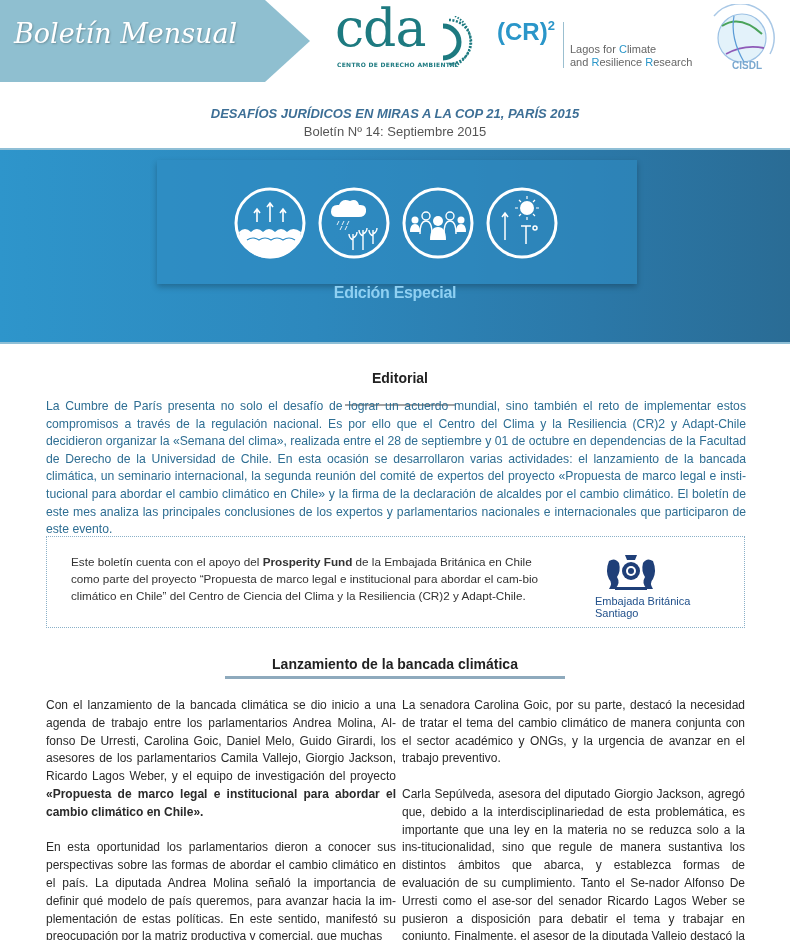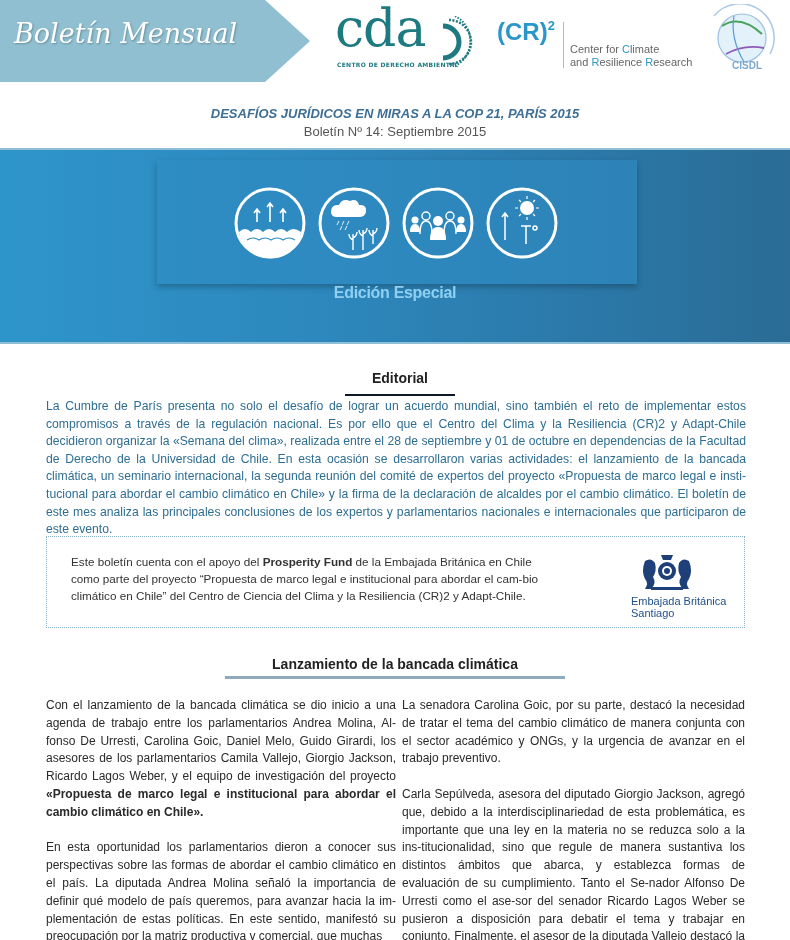--- a/index.html
+++ b/index.html
@@ -20,25 +20,25 @@
   .cisdl-logo{position:absolute;left:700px;top:4px;width:80px;height:74px;}
   .cisdl-text{position:absolute;left:32px;top:56px;font-size:10px;color:#7aa8cf;font-family:"Liberation Sans",sans-serif;font-weight:bold;}
   .subtitle{position:absolute;left:0;top:106px;width:790px;text-align:center;font-family:"Liberation Sans",sans-serif;font-weight:bold;font-style:italic;font-size:13px;color:#3d6f96;}
   .issue{position:absolute;left:0;top:124px;width:790px;text-align:center;font-family:"Liberation Sans",sans-serif;font-size:13px;color:#555;}
   .hero{position:absolute;left:0;top:148px;width:790px;height:196px;background:linear-gradient(90deg,#2e95cb 0%,#2d88bd 40%,#2b78a8 75%,#2a6c95 100%);border-top:2px solid #8fbfd6;border-bottom:2px solid #8fbfd6;box-sizing:border-box;}
   .icon-panel{position:absolute;left:157px;top:10px;width:480px;height:124px;background:rgba(46,140,195,0.6);box-shadow:0 3px 6px rgba(0,0,0,0.25);}
   .circle-icon{position:absolute;top:26px;width:74px;height:74px;}
   .edition{position:absolute;left:0;top:134px;width:790px;text-align:center;font-family:"Liberation Sans",sans-serif;font-weight:bold;font-size:16px;color:#8fd0f2;letter-spacing:-0.3px;}
   .semana{position:absolute;left:0;top:152px;width:790px;text-align:center;font-family:"DejaVu Serif",serif;font-weight:bold;font-size:30px;color:#fff;font-variant:small-caps;letter-spacing:1px;}
   .section-title{position:absolute;text-align:center;font-family:"Liberation Sans",sans-serif;font-weight:bold;font-size:14px;color:#222;}
-  .editorial-title{left:345px;top:370px;width:110px;border-bottom:2px solid #0f172a;padding-bottom:8px;}
+  .editorial-title{left:345px;top:370px;width:110px;border-bottom:2px solid #a3a3a3;padding-bottom:18px;}
   .editorial-body{position:absolute;left:46px;top:398px;width:700px;font-family:"Liberation Sans",sans-serif;font-size:12.2px;line-height:17.6px;color:#2e6e93;text-align:justify;}
   .support-box{position:absolute;left:46px;top:536px;width:697px;height:90px;border:1px dotted #8ab0c8;}
   .support-text{position:absolute;left:24px;top:16px;width:480px;font-family:"Liberation Sans",sans-serif;font-size:11.7px;line-height:17px;color:#333;}
-  .embassy{position:absolute;left:548px;top:14px;width:140px;height:70px;margin-left:36px;}
+  .embassy{position:absolute;left:548px;top:14px;width:140px;height:70px;}
   .embassy-text{position:absolute;left:0;top:44px;font-family:"Liberation Sans",sans-serif;font-size:11px;line-height:12px;color:#1f4f8a;}
   .lanz-title{left:225px;top:656px;width:340px;border-bottom:3px solid #8eaabd;padding-bottom:4px;}
   .col{position:absolute;top:697px;width:350px;font-family:"Liberation Sans",sans-serif;font-size:12px;line-height:17.8px;color:#2a2a2a;text-align:justify;}
   .col p{margin:0 0 17.8px 0;}
   .col-left{left:46px;}
   .col-right{left:402px;width:343px;}
 </style>
 </head>
 <body>
 
@@ -54,21 +54,21 @@
       <path d="M8 4 A22 22 0 0 1 8 48" fill="none" stroke="#1d7a80" stroke-width="2.5" stroke-dasharray="2 1.5"></path>
       <path d="M14 0 A28 28 0 0 1 14 50" fill="none" stroke="#1d7a80" stroke-width="2" stroke-dasharray="1.5 1.5"></path>
     </svg>
     <div class="cda-sub">CENTRO DE DERECHO AMBIENTAL</div>
   </div>
 
   <div class="cr2-logo">
     <div class="cr2-mark"><span>(CR)</span><span class="cr2-sup">2</span></div>
     <div class="cr2-divider"></div>
     <div class="cr2-text">
-      <span>Center for </span><span class="hl">C</span><span>limate</span><br>
+      <span>Lagos for </span><span class="hl">C</span><span>limate</span><br>
       <span>and </span><span class="hl">R</span><span>esilience </span><span class="hl">R</span><span>esearch</span>
     </div>
   </div>
 
   <div class="cisdl-logo">
     <svg width="80" height="70" viewBox="0 0 80 70">
       <path d="M14 12 A34 34 0 0 1 70 50" fill="none" stroke="#a9c8e6" stroke-width="1.5"></path>
       <circle cx="42" cy="34" r="24" fill="#e3f2fa" stroke="#9cc1e4" stroke-width="1.2"></circle>
       <path d="M22 22 Q40 10 62 30" fill="none" stroke="#4aa35a" stroke-width="2"></path>
       <path d="M26 50 Q44 40 64 44" fill="none" stroke="#8e5bb8" stroke-width="1.8"></path>

